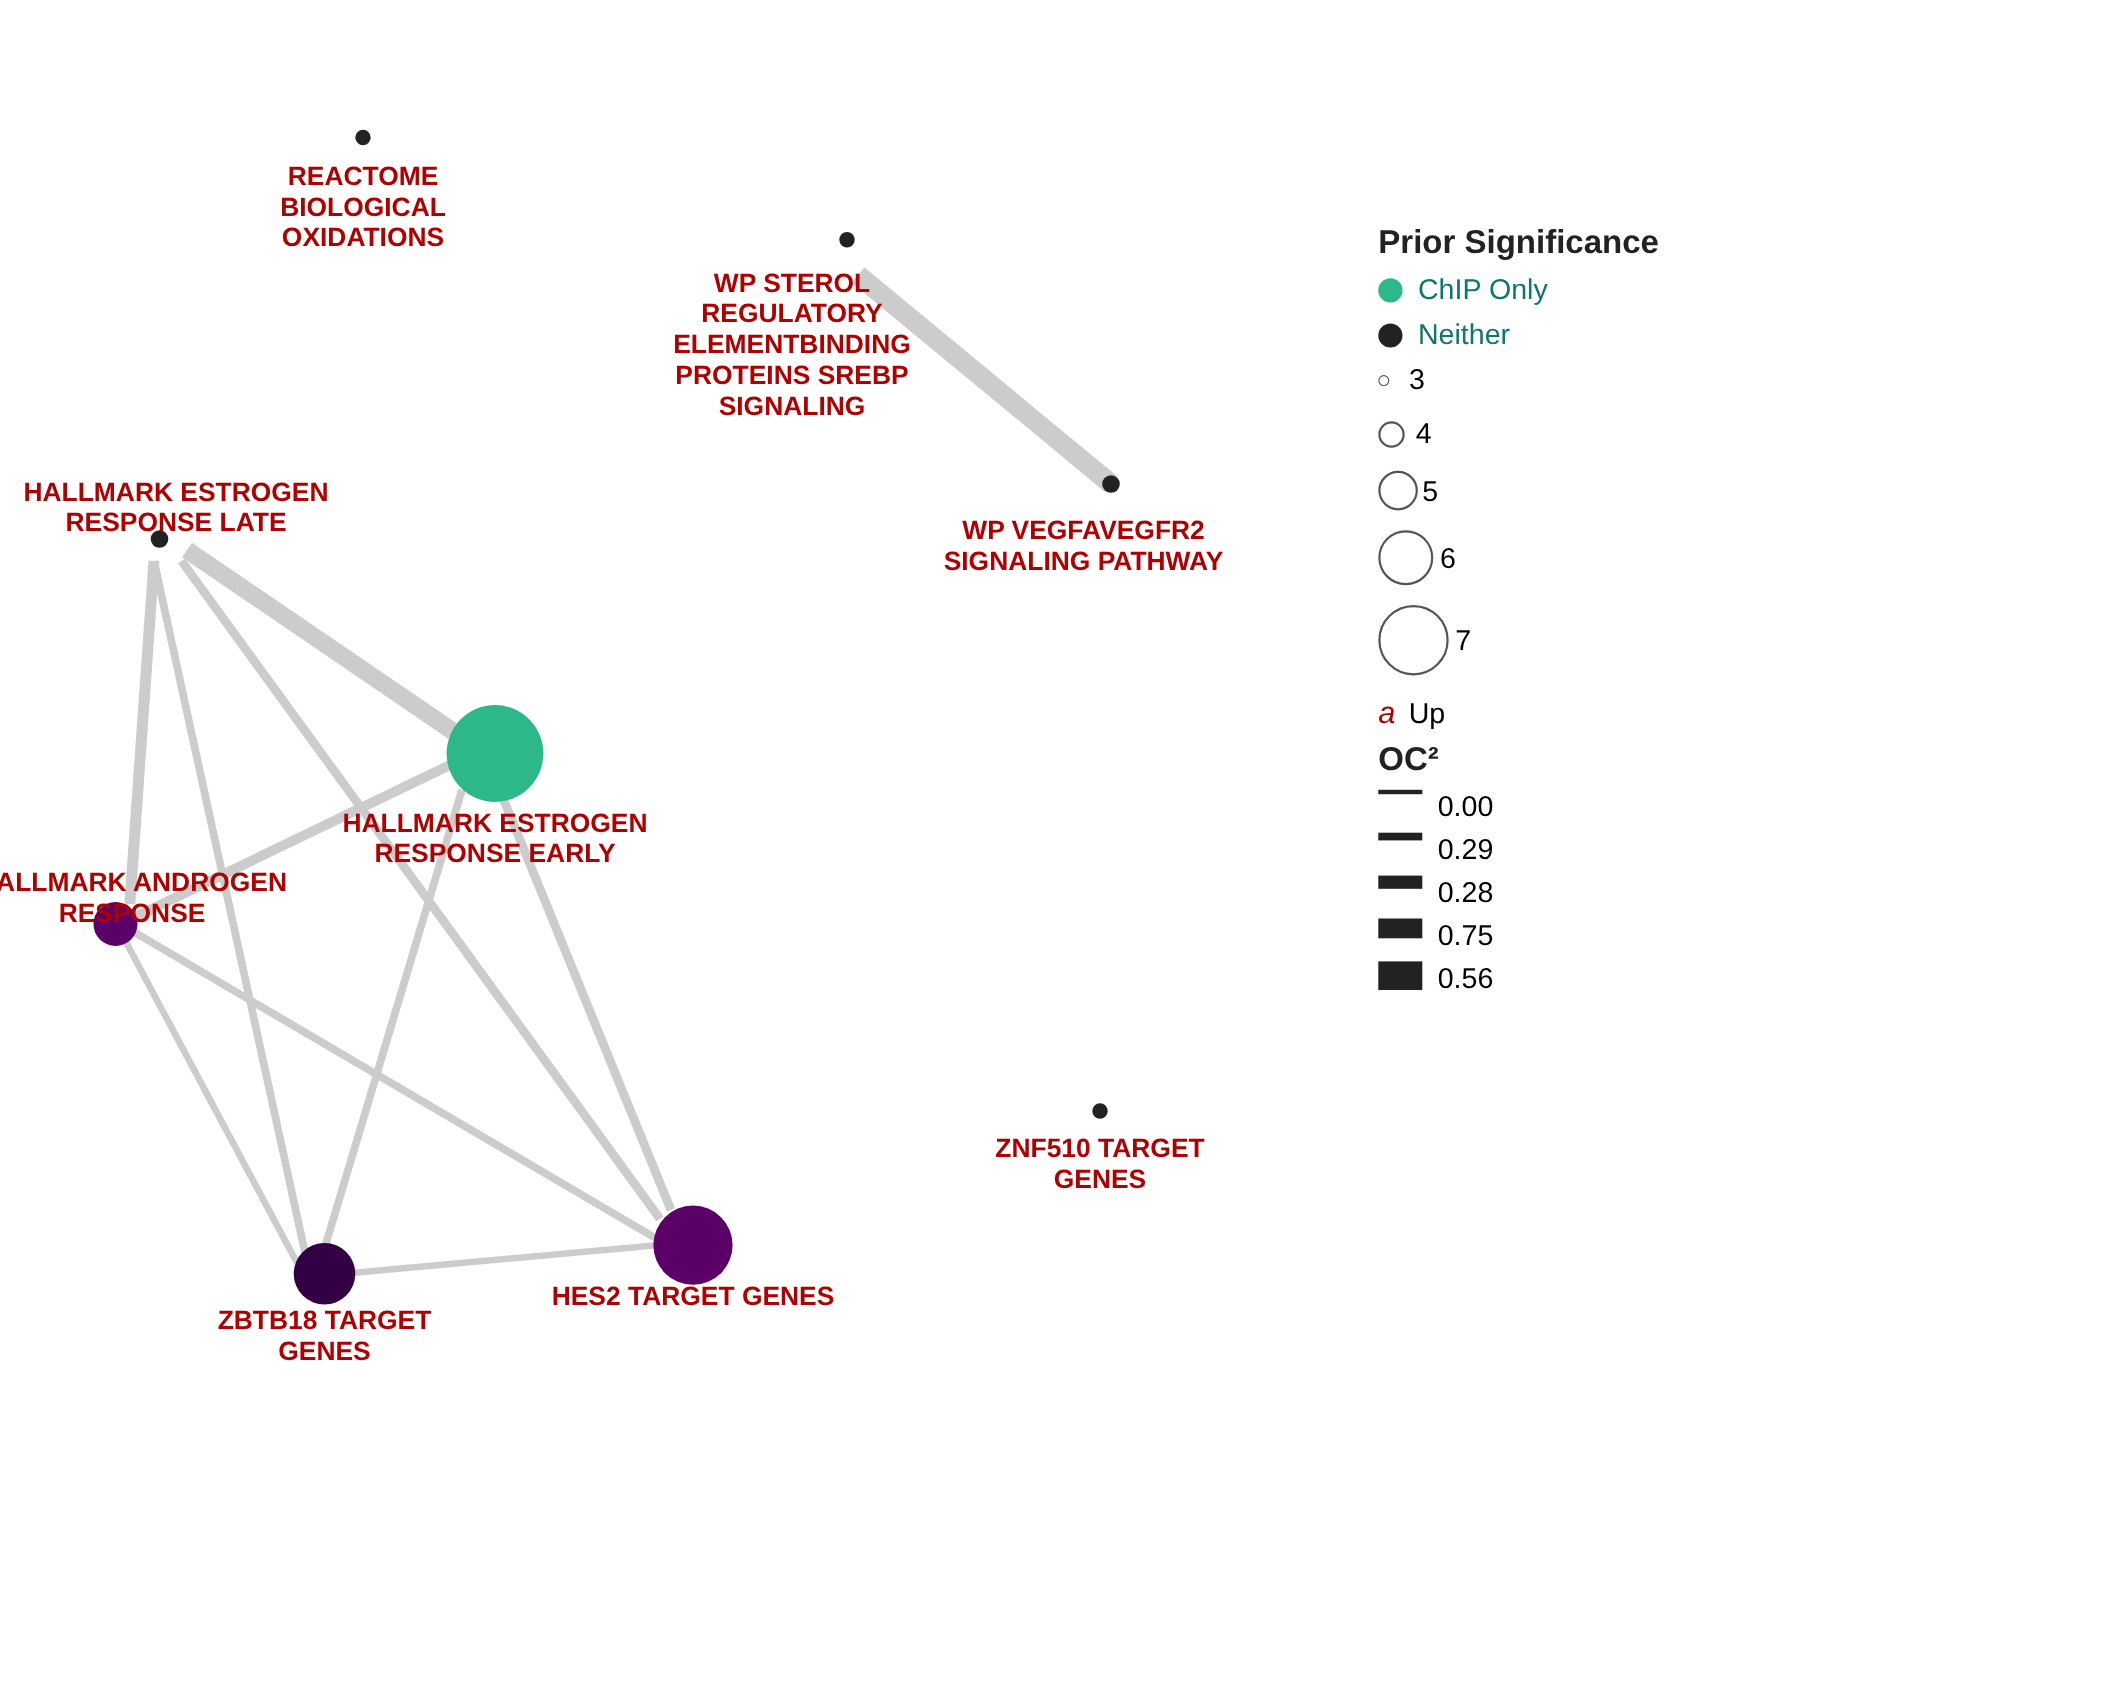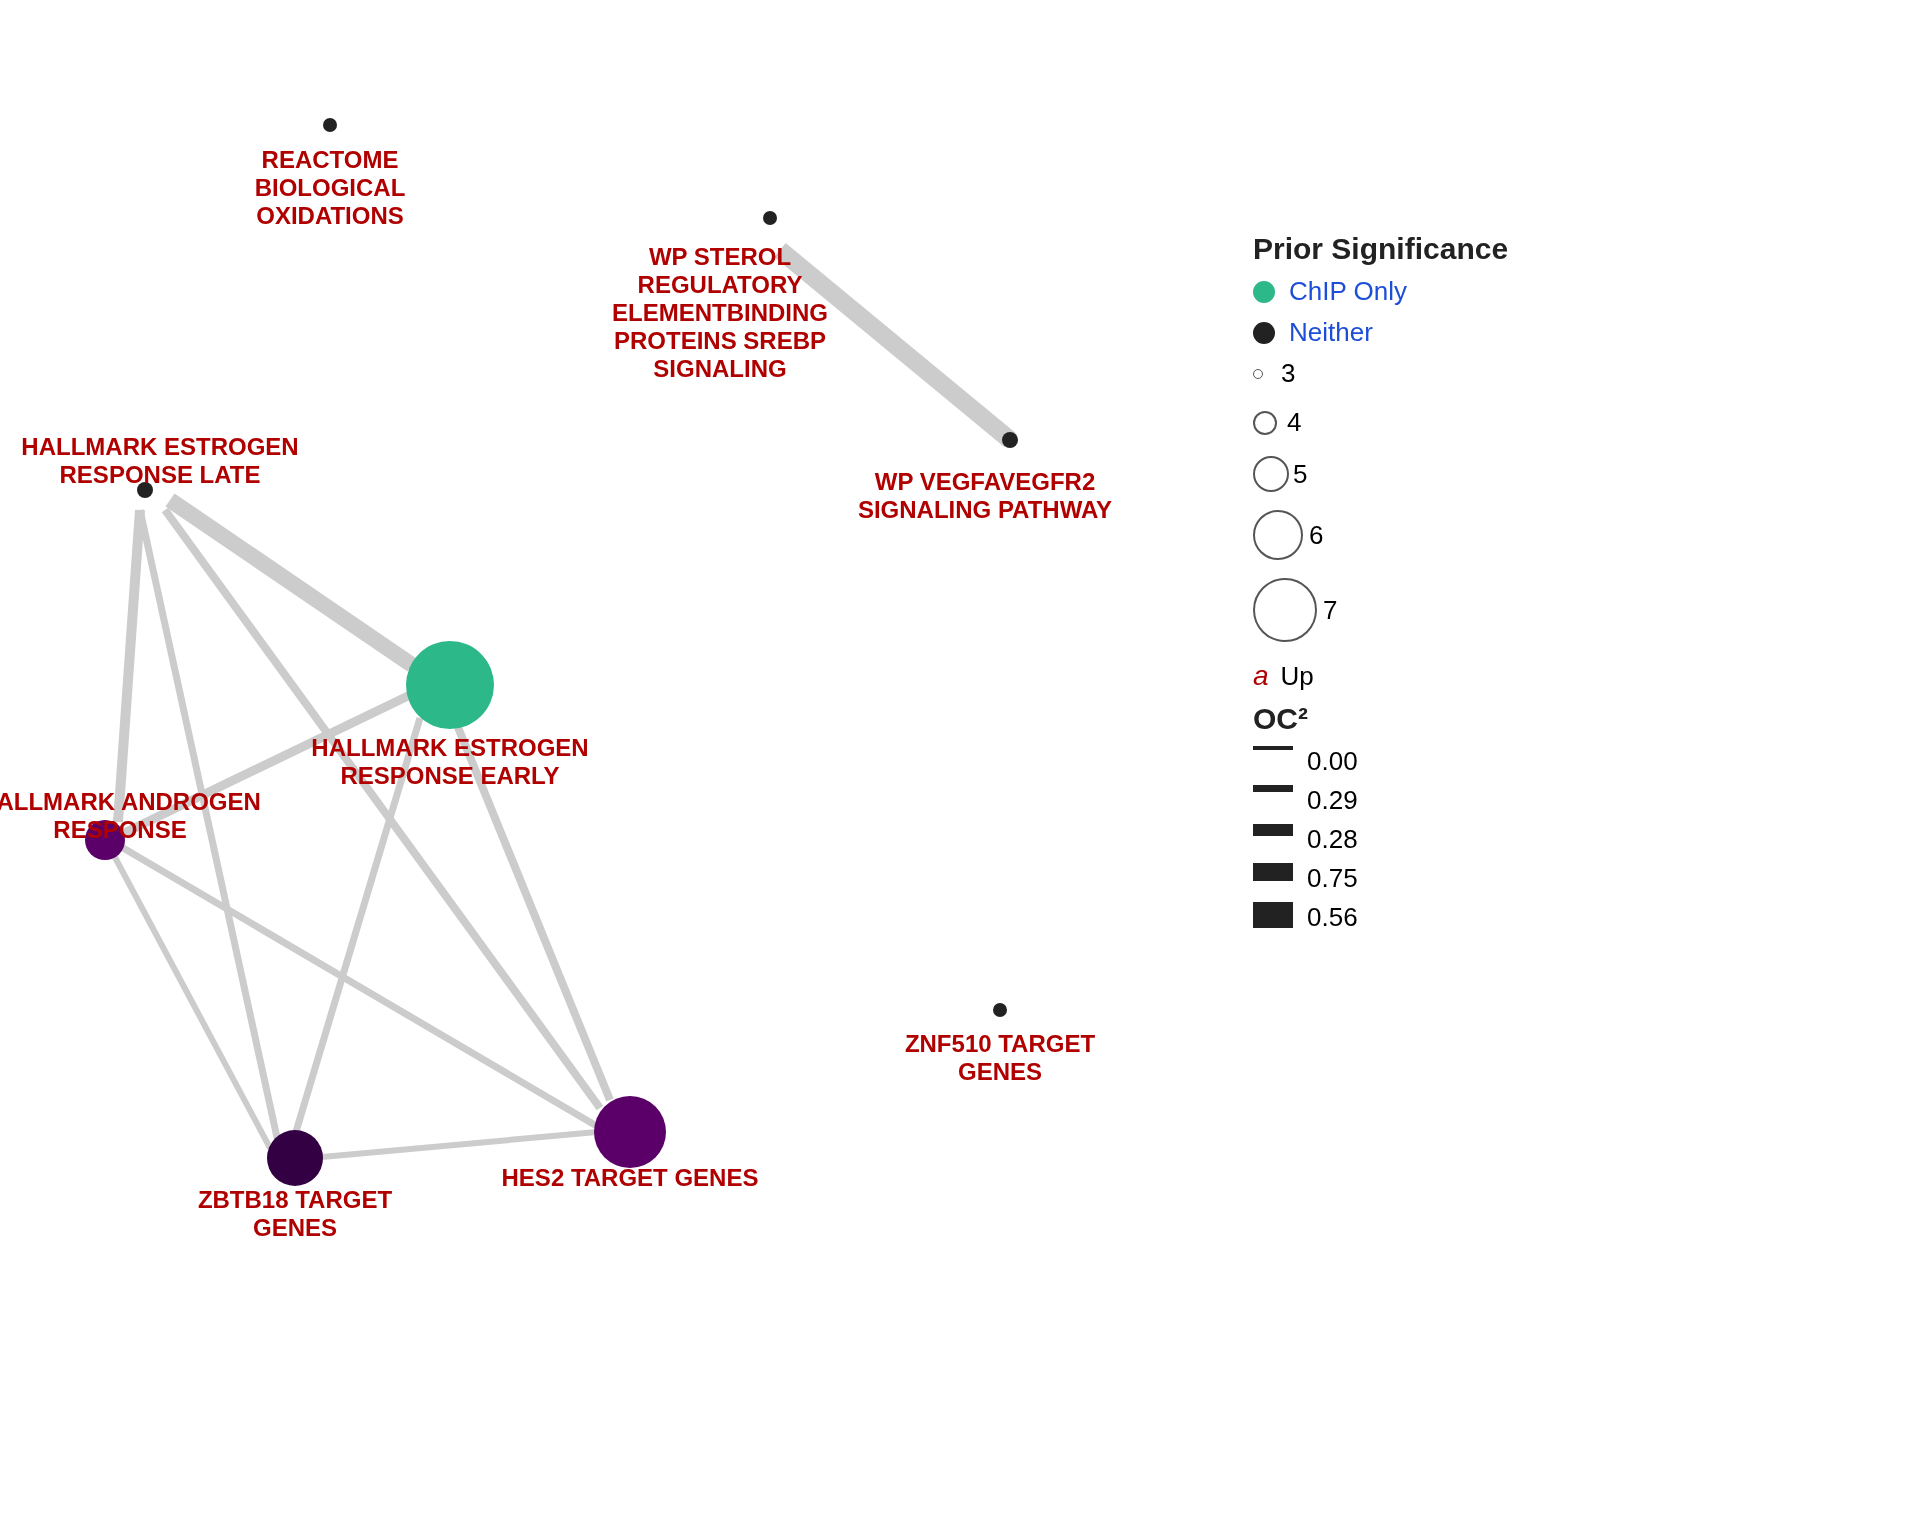--- a/index.html
+++ b/index.html
@@ -18,38 +18,38 @@
     }
     svg#network {
       position: absolute;
       top: 0; left: 0;
       width: 1920px;
       height: 1536px;
     }
     
     .legend-panel {
       position: absolute;
-      top: 232px;
+      top: 204px;
       right: 40px;
       width: 260px;
       background: #ffffff;
       font-size: 26px;
     }
     .legend-section-title {
       font-size: 30px;
       font-weight: bold;
       color: #222;
       margin-bottom: 10px;
     }
     .legend-item {
       display: flex;
       align-items: center;
       margin-bottom: 10px;
       font-size: 26px;
-      color: #1d4ed8;
+      color: #0f766e;
     }
     .legend-dot {
       width: 22px;
       height: 22px;
       border-radius: 50%;
       margin-right: 14px;
       flex-shrink: 0;
     }
     .dot-chip { background: #2db88a; }
     .dot-neither { background: #222; }

